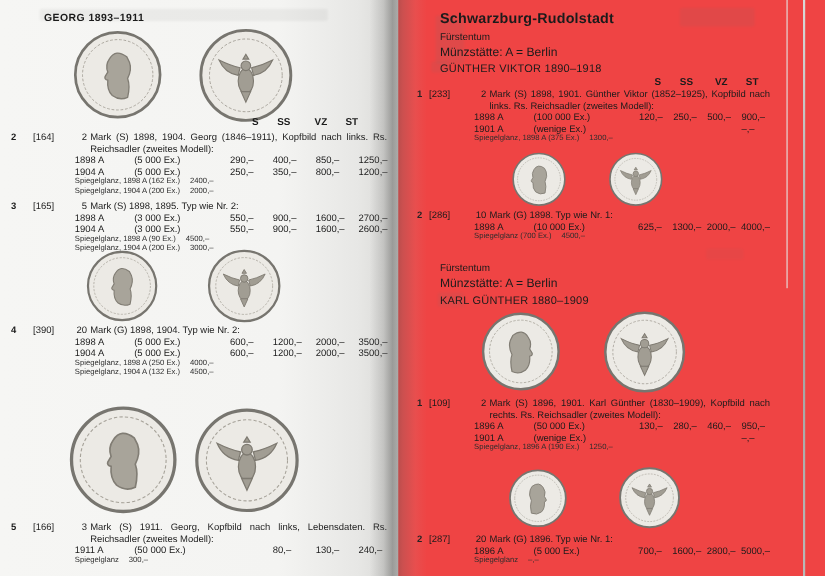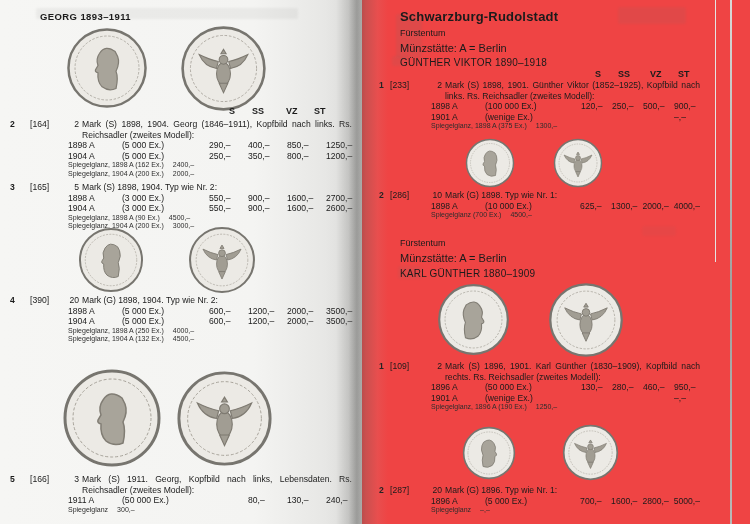--- a/index.html
+++ b/index.html
@@ -132,21 +132,21 @@
         </div>
       </div>
     </div>
 
     <div class="entry entry-l" style="left:10px;top:182px">
       <span class="e-num">3</span>
       <span class="e-ref">[165]</span>
       <div class="e-body">
         <div class="desc">
           <span class="denom">5</span>
-          <span class="desc-t">Mark (S) 1898, 1904. Typ wie Nr. 2:</span>
+          <span class="desc-t">Mark (S) 1898, 1895. Typ wie Nr. 2:</span>
         </div>
         <div class="prow">
           <span class="yr">1898 A</span>
           <span class="mi">(3 000 Ex.)</span>
           <span class="sp"></span>
           <span class="pv">550,–</span>
           <span class="pv">900,–</span>
           <span class="pv">1600,–</span>
           <span class="pv">2700,–</span>
         </div>

